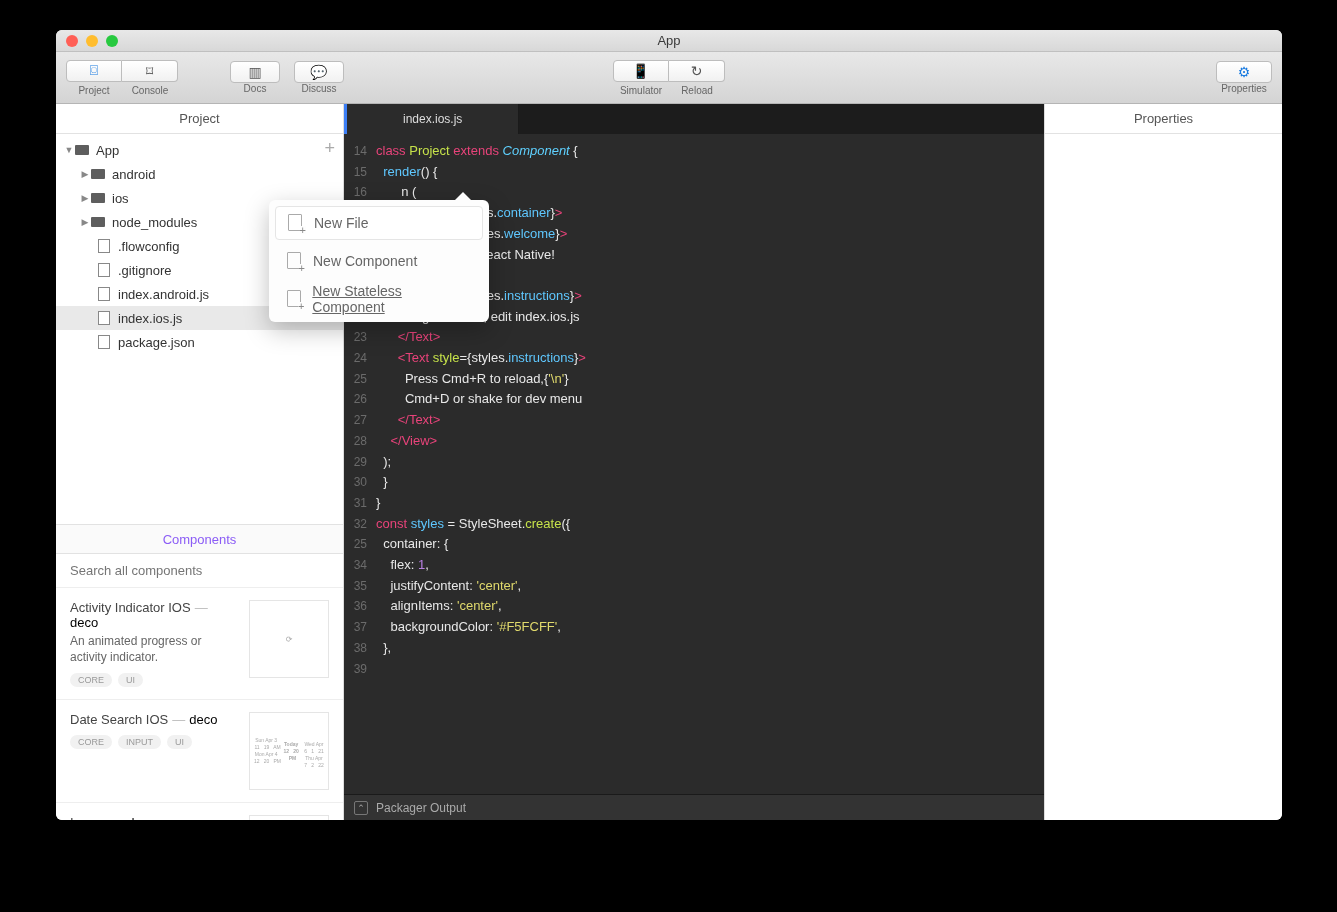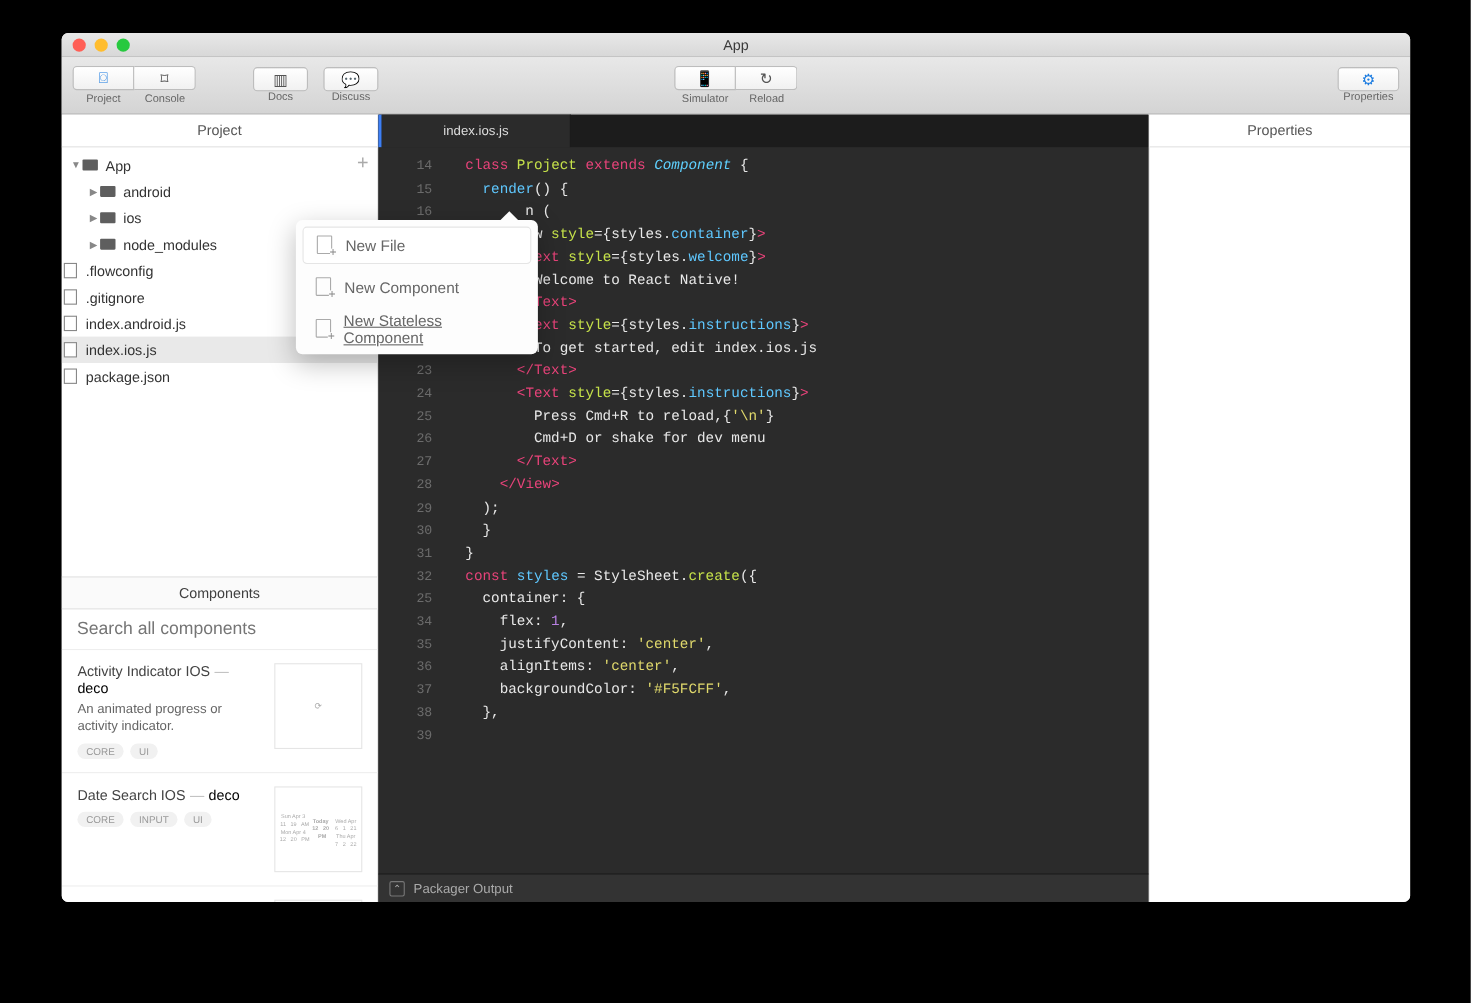--- a/index.html
+++ b/index.html
@@ -143,47 +143,47 @@
   position: relative;
 }
 .file-icon::before {
   content: "";
   width: 10px; height: 12px;
   border: 1px solid #888;
   background: #fff;
 }
 .indent0 { padding-left: 8px; }
 .indent1 { padding-left: 24px; }
-.indent2 { }
+.indent2 { padding-left: 40px; }
 .add-btn {
   position: absolute;
   right: 8px;
   top: 4px;
   color: #aaa;
   font-size: 18px;
   cursor: pointer;
 }
 .components-header {
   height: 30px;
   border-top: 1px solid #e2e2e2;
   border-bottom: 1px solid #e2e2e2;
   display: flex;
   align-items: center;
   justify-content: center;
-  color: #404040;
+  color: #8b5cf6;
   background: #fafafa;
 }
 .search-box {
   padding: 9px 14px;
   border-bottom: 1px solid #eee;
 }
 .search-box input {
   width: 100%;
   border: none;
-  font-size: 16px;
+  font-size: 13px;
   color: #999;
   outline: none;
 }
 .comp-list {
   flex: 1;
   overflow: auto;
 }
 .comp-item {
   display: flex;
   padding: 12px 14px;
@@ -244,42 +244,40 @@
   display: flex;
   align-items: center;
   color: #ddd;
   font-size: 12px;
   background: #2b2b2b;
   border-right: 1px solid #1a1a1a;
 }
 .code {
   flex: 1;
   display: flex;
-  font-family: Liberation Mono, monospace;
+  font-family: Liberation Sans, sans-serif;
   font-size: 13px;
   line-height: 20.7px;
   overflow: hidden;
   background: #2b2b2b;
   color: #e8e8e8;
-  padding-left: 26px;
 }
 .gutter {
   width: 24px;
   padding-top: 7px;
   text-align: right;
   color: #6b6b6b;
   padding-right: 1px;
   font-size: 12px;
   user-select: none;
 }
 .code-body {
   padding-top: 7px;
   padding-left: 8px;
   white-space: pre;
-  margin-left: 21px;
 }
 .kw { color: #e8437a; }
 .kw2 { color: #5fd1ff; font-style: italic; }
 .cls { color: #c6e24a; }
 .fn { color: #c6e24a; }
 .name { color: #5fc8ff; }
 .attr { color: #c6e24a; }
 .tag { color: #e8437a; }
 .str { color: #e0d96c; }
 .num { color: #b880e2; }

